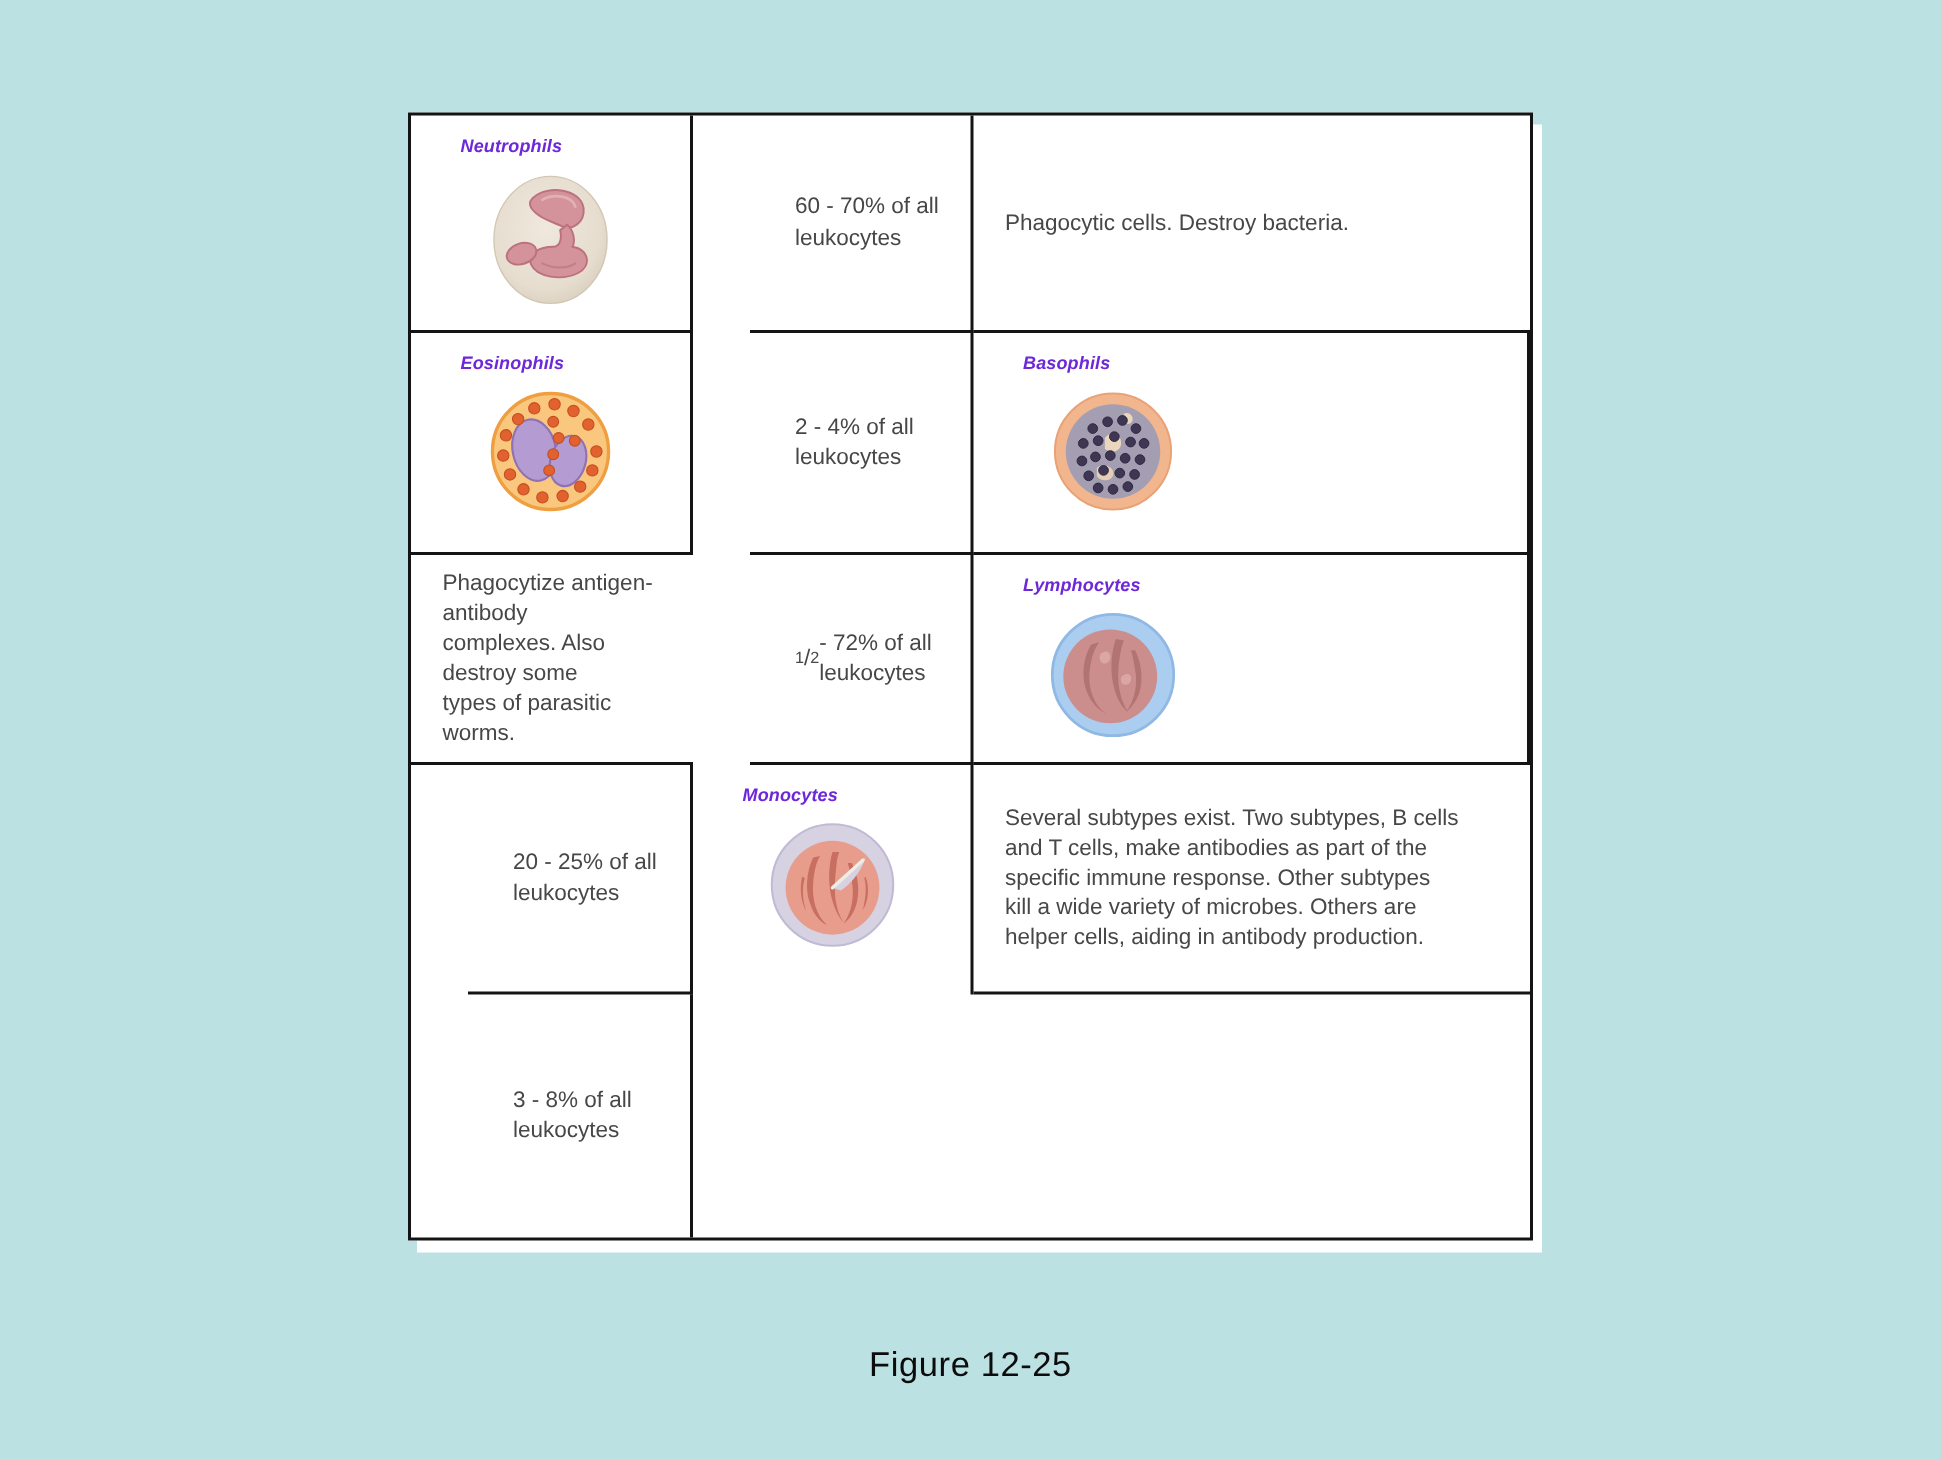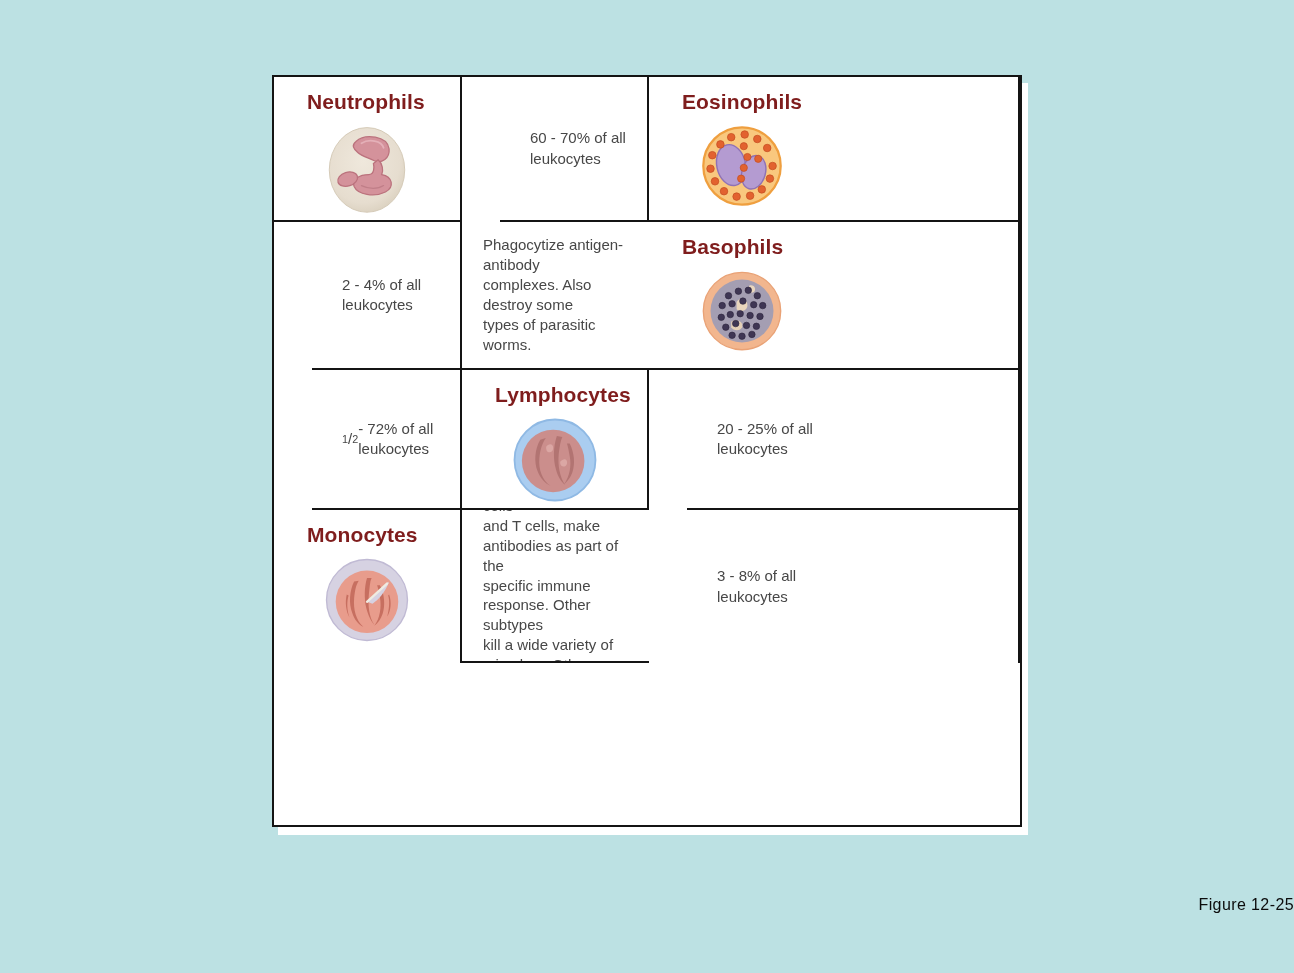--- a/index.html
+++ b/index.html
@@ -25,24 +25,25 @@
   .cell {
     border-right: 2px solid #141414;
     border-bottom: 2px solid #141414;
     box-sizing: border-box;
     overflow: hidden;
   }
   .cell.last-col { border-right: none; }
   .cell.last-row { border-bottom: none; }
   .name-cell { padding: 13px 0 0 33px; }
   .cell-title {
-    font-size: 21px;
+    font-size: 12px;
     font-weight: bold;
-    color: #7f1d1d;
+    color: #6d28d9;
     letter-spacing: 0.1px;
+    font-style: italic;
   }
   .illustration-wrap {
     margin-top: 7px;
     width: 120px;
     display: flex;
     justify-content: center;
   }
   .pct-cell {
     display: flex;
     align-items: center;
@@ -63,22 +64,22 @@
     color: #474747;
     line-height: 1.33;
     white-space: pre-line;
   }
   .desc-cell b, .pct-cell b { color: #222; }
   sup, sub { font-size: 0.72em; line-height: 0; }
   .figure-caption {
     position: absolute;
     top: 896px; left: 0;
     width: 100%;
-    text-align: right;
-    font-size: 16px;
+    text-align: center;
+    font-size: 23px;
     color: #0c0c0c;
     letter-spacing: 0.4px;
   }
 </style>
 </head>
 <body style="background: rgb(188, 225, 227);">
 
 <div class="leukocyte-table">
 
   <div class="cell name-cell">
@@ -96,20 +97,21 @@
         <path d="M38,22 C48,13 72,16 74,30 C75,40 66,47 58,43 C52,40 44,38 40,34 C35,30 33,26 38,22 Z" fill="#d4929b" stroke="#bb727d" stroke-width="1.4"></path>
         <path d="M62,42 C67,46 68,54 66,58 C78,60 80,72 70,77 C58,83 40,80 36,71 C33,63 42,58 52,58 C58,58 58,50 57,46 Z" fill="#d4929b" stroke="#bb727d" stroke-width="1.4"></path>
         <ellipse cx="29" cy="63" rx="11" ry="7.5" transform="rotate(-18 29 63)" fill="#d4929b" stroke="#bb727d" stroke-width="1.4"></ellipse>
         <path d="M44,24 C52,19 66,21 68,29" fill="none" stroke="#e4b0b8" stroke-width="2" stroke-linecap="round"></path>
         <path d="M44,70 C52,74 62,74 68,70" fill="none" stroke="#c07e88" stroke-width="1.4" stroke-linecap="round"></path>
       </svg>
     </div>
   </div>
   <div class="cell pct-cell">60 - 70% of all
 leukocytes</div>
+  <div class="cell last-col desc-cell">Phagocytic cells. Destroy bacteria.</div>
 
   <div class="cell name-cell">
     <div class="cell-title">Eosinophils</div>
     <div class="illustration-wrap">
       <svg width="90" height="90" viewBox="0 0 100 100">
         <circle cx="50" cy="50" r="43" fill="#f9c87e" stroke="#ef9f3f" stroke-width="2.5"></circle>
         <ellipse cx="38" cy="49" rx="16" ry="23" transform="rotate(-12 38 49)" fill="#b49bd1" stroke="#8f72b5" stroke-width="1.6"></ellipse>
         <ellipse cx="63" cy="57" rx="13" ry="19" transform="rotate(16 63 57)" fill="#b49bd1" stroke="#8f72b5" stroke-width="1.6"></ellipse>
         <g fill="#e2622f" stroke="#c44d20" stroke-width="0.8">
           <circle cx="84" cy="50" r="4.2"></circle>
@@ -130,24 +132,20 @@
             <circle cx="56" cy="40" r="4"></circle>
           <circle cx="52" cy="52" r="4"></circle>
             <circle cx="49" cy="64" r="4"></circle>
           <circle cx="68" cy="42" r="4"></circle>
         </g>
       </svg>
     </div>
   </div>
   <div class="cell pct-cell">2 - 4% of all
 leukocytes</div>
-  <div class="cell last-col desc-cell">Phagocytize antigen-antibody
-complexes. Also destroy some
-types of parasitic worms.</div>
-
   <div class="cell name-cell">
     <div class="cell-title">Basophils</div>
     <div class="illustration-wrap">
       <svg width="90" height="90" viewBox="0 0 100 100">
         <circle cx="50" cy="50" r="43" fill="#f2b68e" stroke="#e9a276" stroke-width="1.5"></circle>
         <circle cx="50" cy="50" r="35" fill="#a49eb2"></circle>
         <path d="M44,40 C48,34 56,36 56,44 C56,50 48,52 44,48 Z" fill="#e9d6bd"></path>
         <path d="M38,62 C44,58 52,62 50,68 C48,73 40,72 38,68 Z" fill="#e4cfb6"></path>
         <path d="M58,22 C62,20 66,24 64,28 C61,32 56,28 58,22 Z" fill="#e9d6bd"></path>
         <g fill="#3f3654" stroke="#2c253e" stroke-width="0.7">
@@ -169,20 +167,24 @@
             <circle cx="43" cy="64" r="3.6"></circle>
           <circle cx="55" cy="66" r="3.6"></circle>
             <circle cx="66" cy="67" r="3.6"></circle>
           <circle cx="39" cy="77" r="3.6"></circle>
             <circle cx="50" cy="78" r="3.6"></circle>
           <circle cx="61" cy="76" r="3.6"></circle>
         </g>
       </svg>
     </div>
   </div>
+
+  <div class="cell last-col desc-cell">Phagocytize antigen-antibody
+complexes. Also destroy some
+types of parasitic worms.</div>
   <div class="cell pct-cell"><sup>1</sup><span>/</span><sub>2</sub><span> - 72% of all
 leukocytes</span></div>
 
   <div class="cell name-cell">
     <div class="cell-title">Lymphocytes</div>
     <div class="illustration-wrap">
       <svg width="92" height="92" viewBox="0 0 100 100">
         <circle cx="50" cy="50" r="44" fill="#aacdf0" stroke="#8fb9e4" stroke-width="2"></circle>
         <circle cx="48" cy="51" r="34" fill="#cb8e8c"></circle>
         <path d="M34,28 C28,38 27,52 31,62 C34,70 40,76 45,78 C36,72 32,60 33,48 C34,38 36,32 40,26 Z" fill="#b27472"></path>

